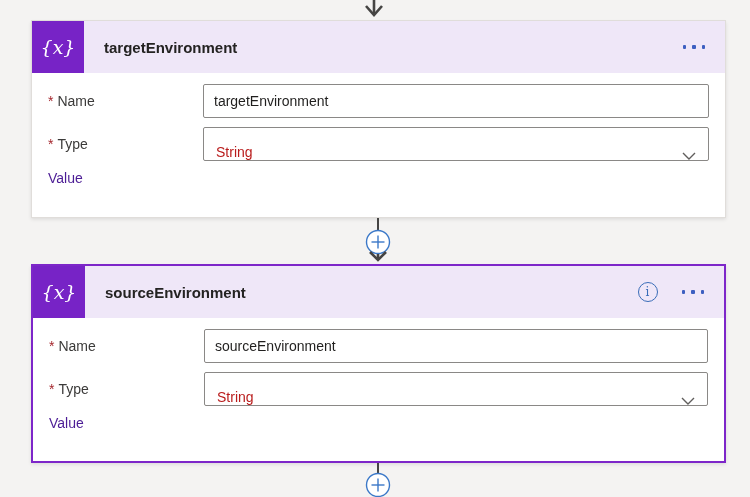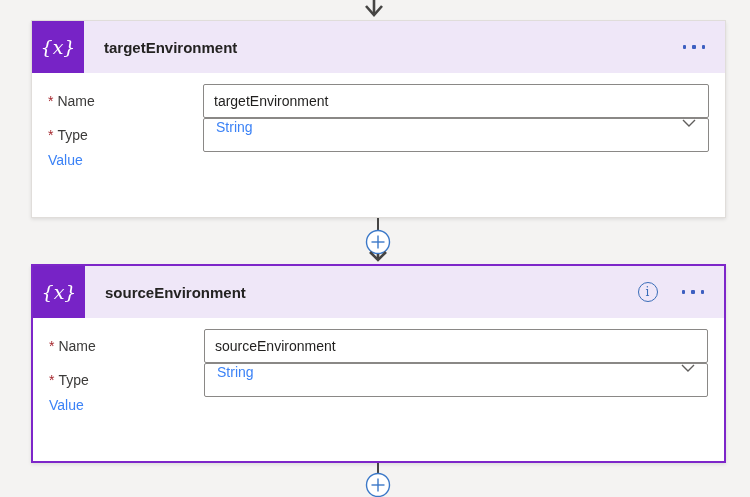--- a/index.html
+++ b/index.html
@@ -22,32 +22,32 @@
   .card-title{margin-left:20px;font-size:15px;font-weight:600;color:#242322;}
   .header-right{margin-left:auto;display:flex;align-items:center;gap:24px;padding-right:20px;}
   .info-icon{
     width:20px;height:20px;border:1.5px solid #3a6db8;border-radius:50%;
     color:#3a6db8;display:flex;align-items:center;justify-content:center;
     font-size:12px;font-family:"DejaVu Serif",serif;box-sizing:border-box;cursor:pointer;
   }
   .more-icon{display:flex;gap:6px;cursor:pointer;padding:4px 0;}
   .more-icon i{width:3.5px;height:3.5px;background:#3d5fc1;border-radius:1px;display:block;}
   .card-body{padding:11px 16px 0 16px;}
-  .field-row{display:flex;align-items:center;}
+  .field-row{display:flex;align-items:center;margin-bottom:9px;}
   .field-label{width:155px;flex:none;font-size:14px;color:#3b3a39;}
-  .field-label.muted{color:#3b82f6;}
+  .field-label.muted{color:#4c1d95;}
   .req{color:#a4262c;margin-right:4px;}
   .text-input{
     flex:1;height:32px;min-width:0;border:1px solid #8a8886;border-radius:2px;
     font:14px "Liberation Sans",sans-serif;color:#201f1e;padding:0 10px;background:#fff;
   }
   .dropdown{
     flex:1;height:32px;border:1px solid #8a8886;border-radius:2px;background:#fff;
-    display:flex;align-items:flex-start;justify-content:space-between;
-    padding:0 12px;font-size:14px;color:#3b82f6;cursor:pointer;box-sizing:content-box;
+    display:flex;align-items:flex-end;justify-content:space-between;
+    padding:0 12px;font-size:14px;color:#b91c1c;cursor:pointer;box-sizing:content-box;
   }
   .connector{position:absolute;left:356px;}
   .connector.top{top:0;}
   .connector.mid{top:218px;}
   .connector.bottom{top:463px;}
   .plus-hit{cursor:pointer;}
 </style>
 </head>
 <body>
 

